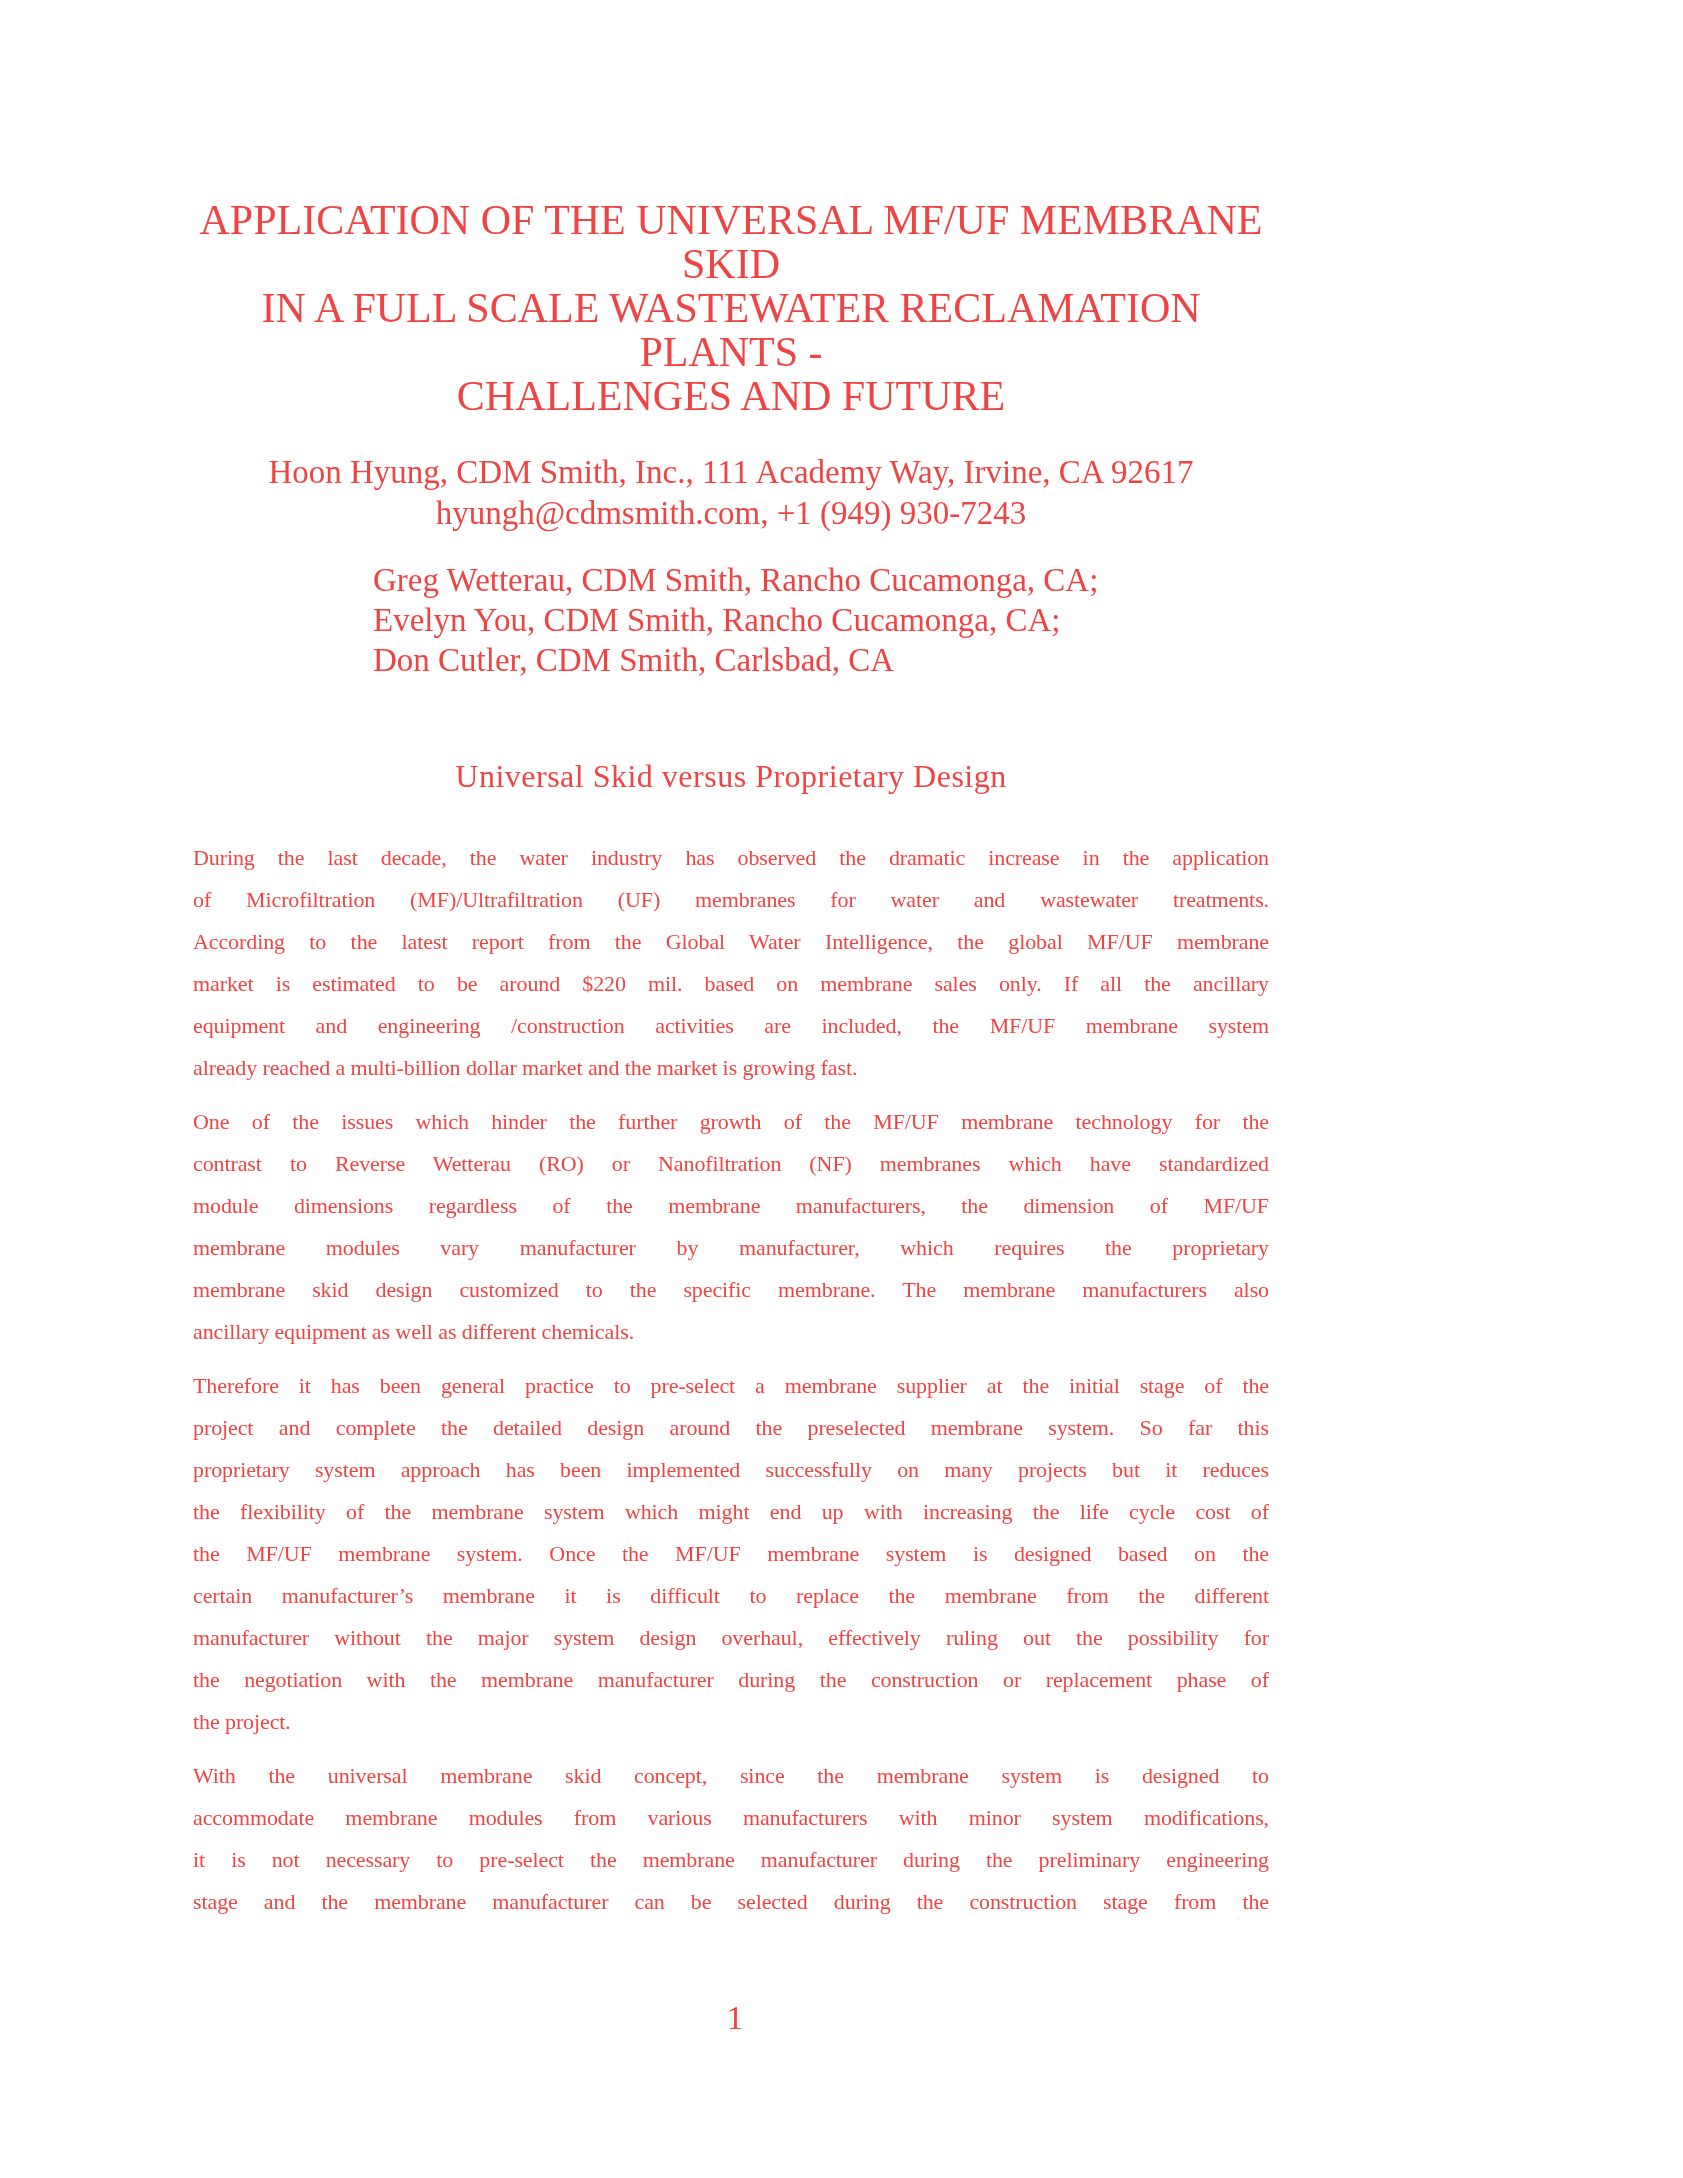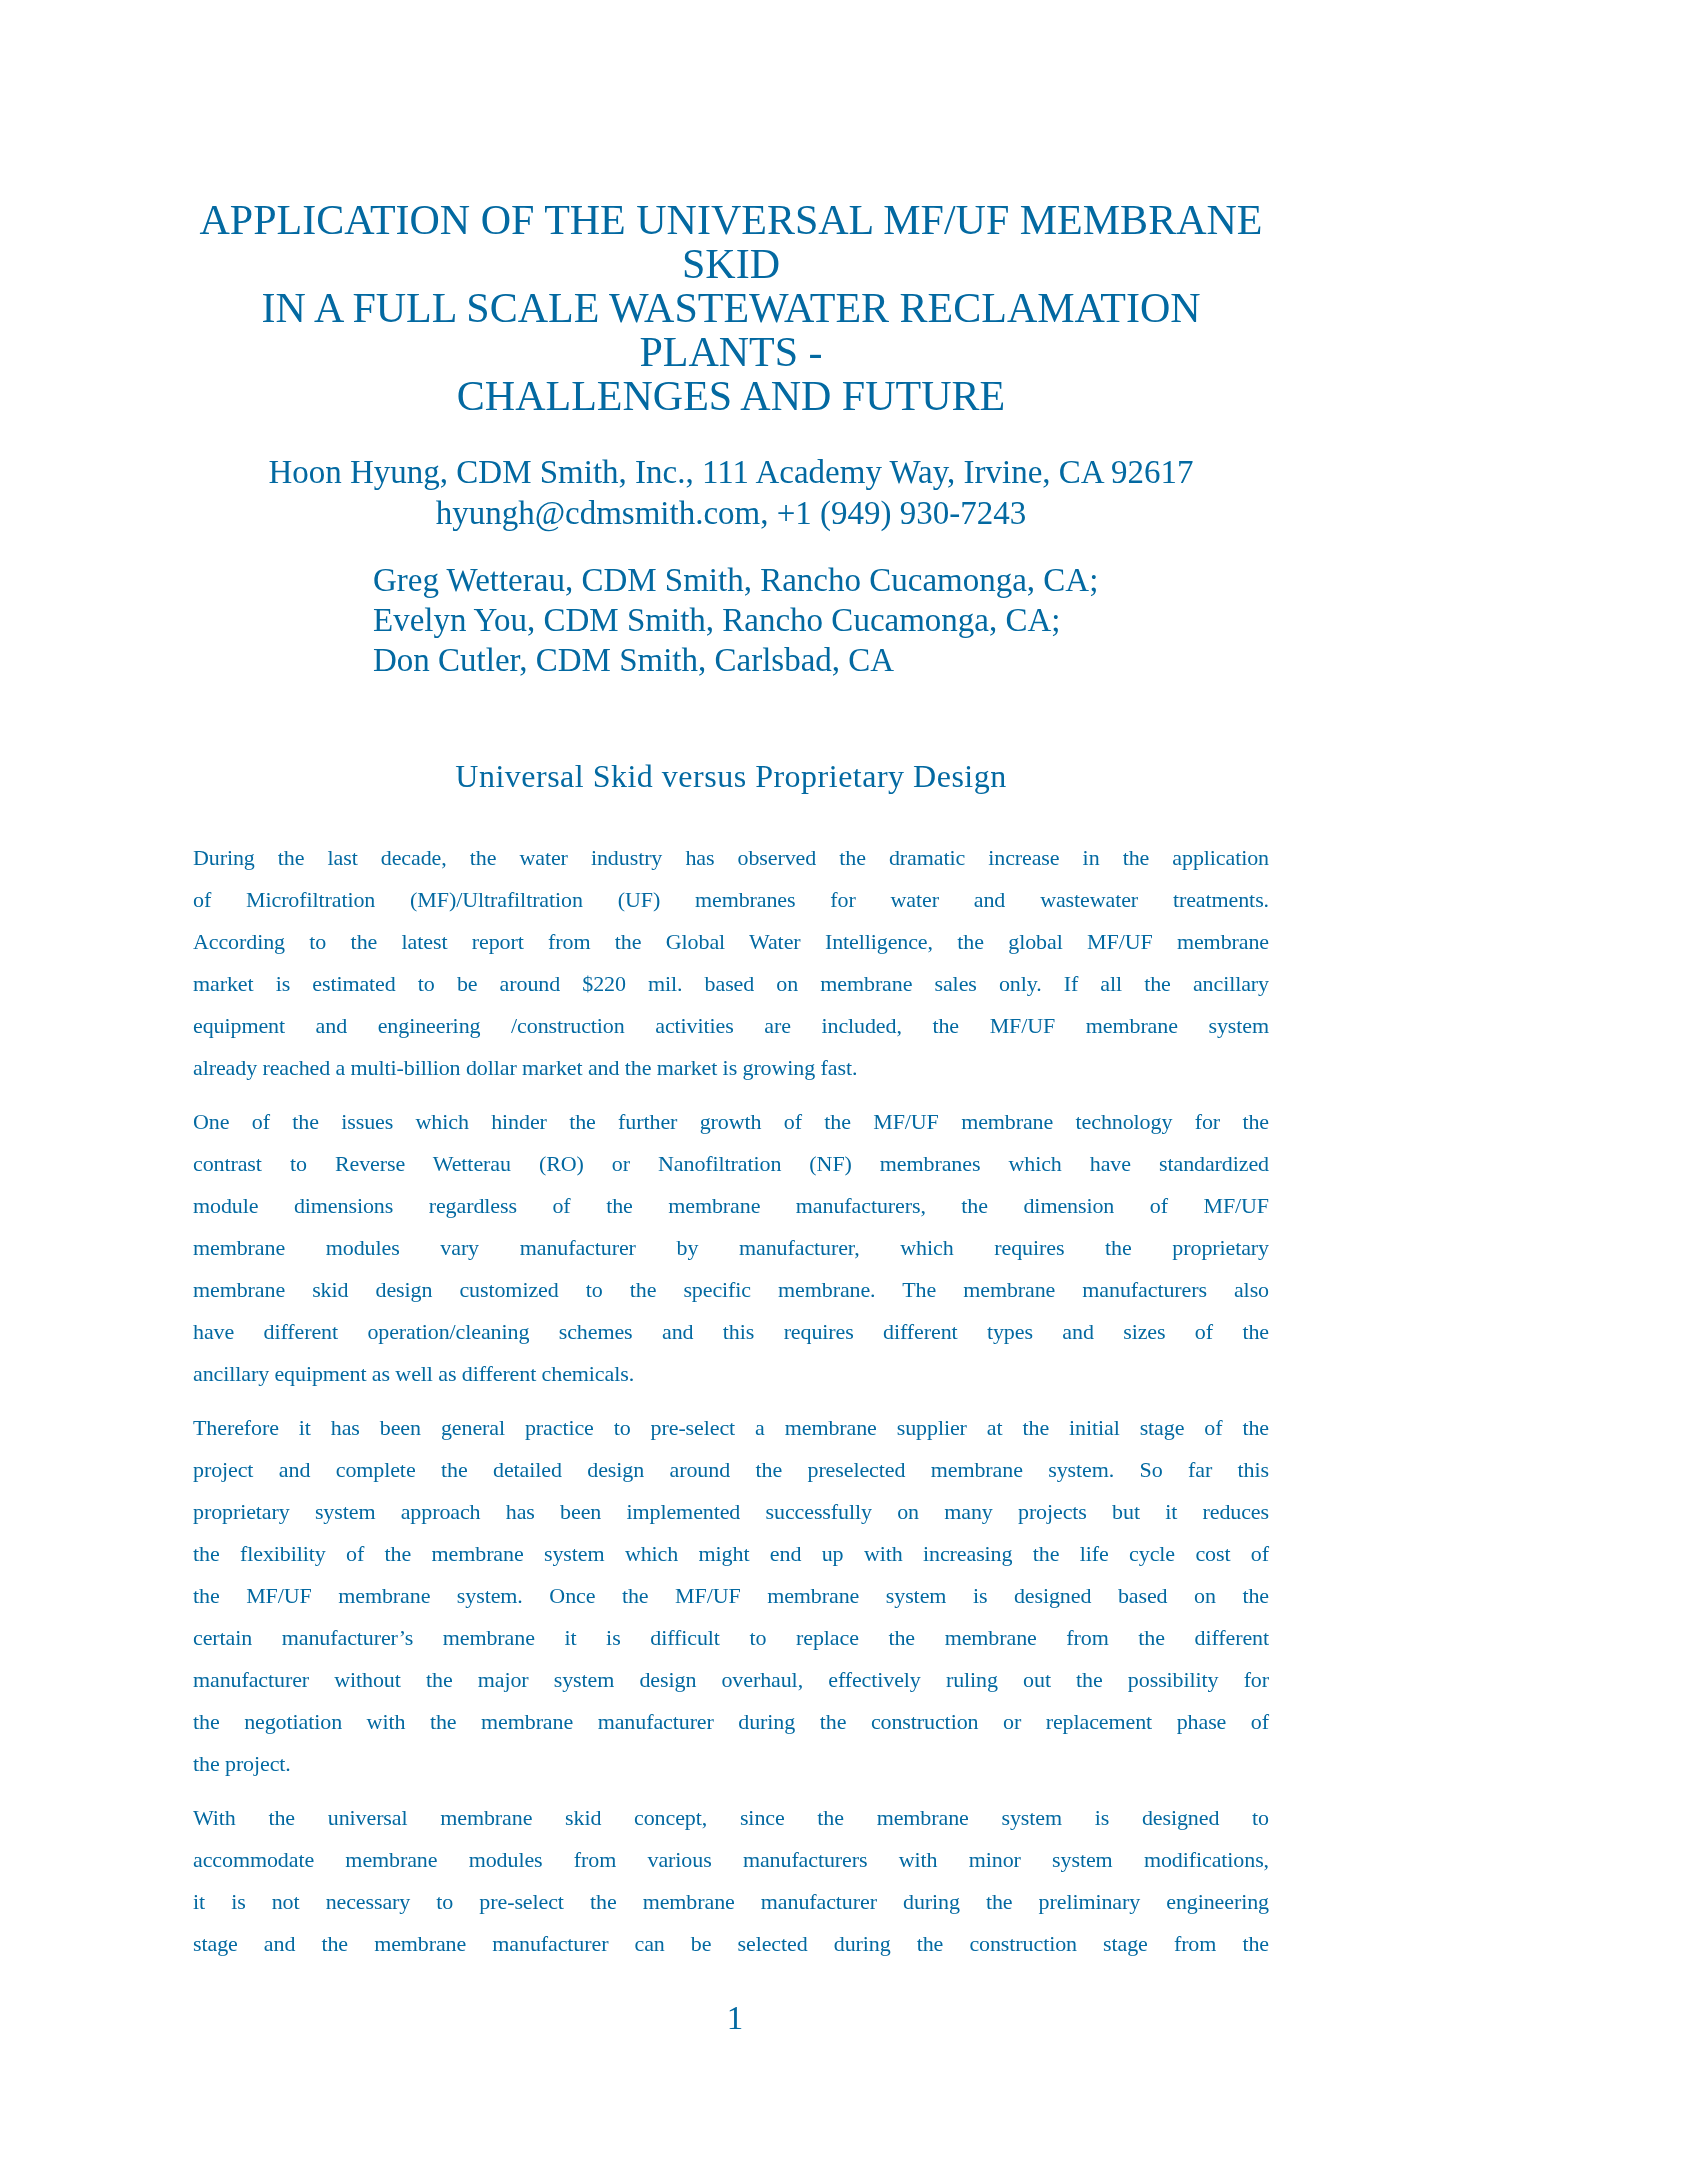--- a/index.html
+++ b/index.html
@@ -5,21 +5,21 @@
   html, body {
     margin: 0;
     padding: 0;
     background: #ffffff;
   }
   .page {
     position: relative;
     width: 1470px;
     height: 2178px;
     background: #ffffff;
-    color: #0369a1;
+    color: #ef4444;
     font-family: "Liberation Serif", "DejaVu Serif", serif;
     overflow: hidden;
     box-sizing: border-box;
     padding: 0 201px 0 193px;
   }
   .title-block {
     margin-top: 198px;
     text-align: center;
     font-size: 42px;
     line-height: 44px;
@@ -102,21 +102,20 @@
     <div class="line">equipment and engineering /construction activities are included, the MF/UF membrane system</div>
     <div class="line last">already reached a multi-billion dollar market and the market is growing fast.</div>
   </div>
 
   <div class="paragraph p-next">
     <div class="line">One of the issues which hinder the further growth of the MF/UF membrane technology for the</div>
     <div class="line">contrast to Reverse Wetterau (RO) or Nanofiltration (NF) membranes which have standardized</div>
     <div class="line">module dimensions regardless of the membrane manufacturers, the dimension of MF/UF</div>
     <div class="line">membrane modules vary manufacturer by manufacturer, which requires the proprietary</div>
     <div class="line">membrane skid design customized to the specific membrane. The membrane manufacturers also</div>
-    <div class="line">have different operation/cleaning schemes and this requires different types and sizes of the</div>
     <div class="line last">ancillary equipment as well as different chemicals.</div>
   </div>
 
   <div class="paragraph p-next">
     <div class="line">Therefore it has been general practice to pre-select a membrane supplier at the initial stage of the</div>
     <div class="line">project and complete the detailed design around the preselected membrane system. So far this</div>
     <div class="line">proprietary system approach has been implemented successfully on many projects but it reduces</div>
     <div class="line">the flexibility of the membrane system which might end up with increasing the life cycle cost of</div>
     <div class="line">the MF/UF membrane system.  Once the MF/UF membrane system is designed based on the</div>
     <div class="line">certain manufacturer’s membrane it is difficult to replace the membrane from the different</div>

